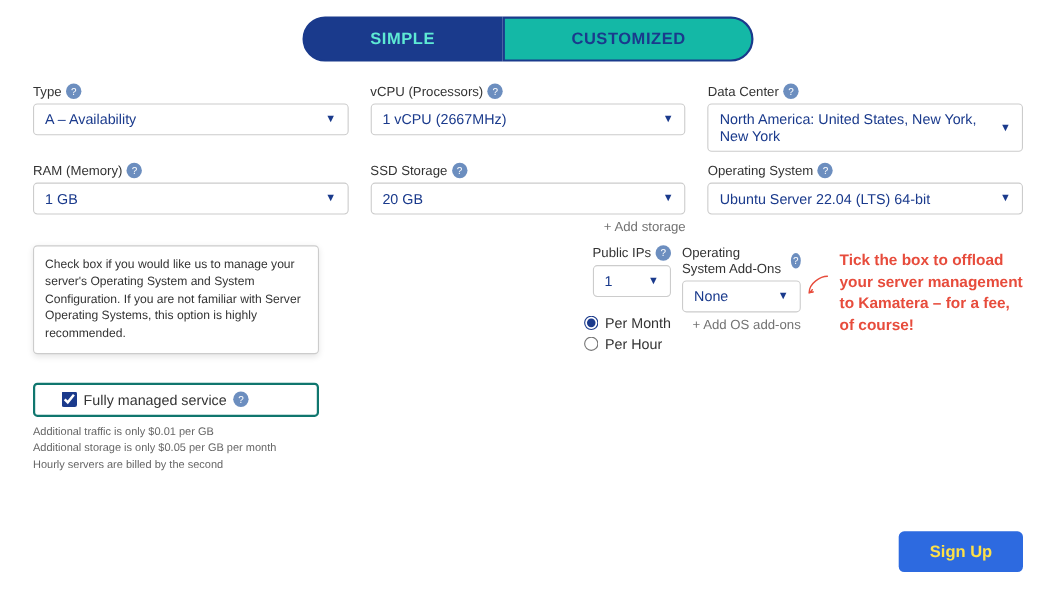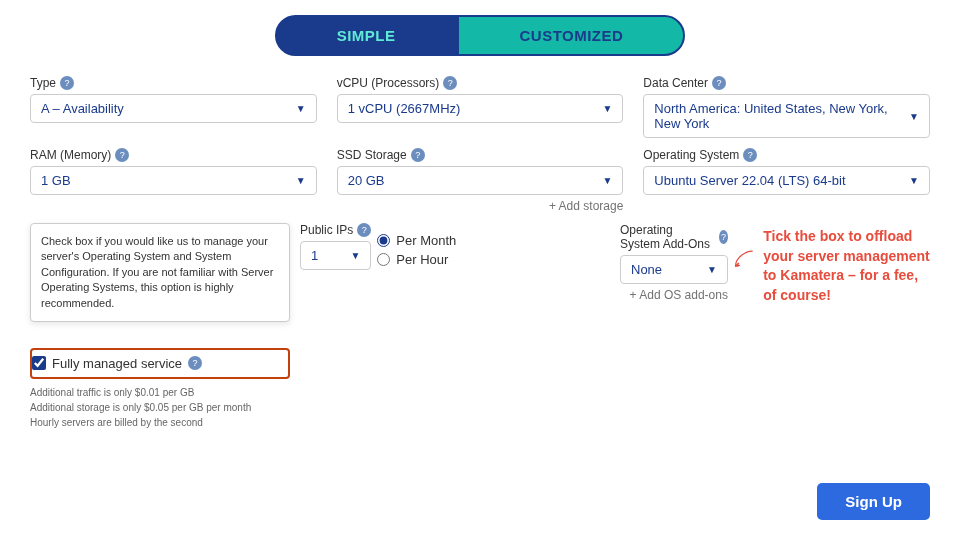--- a/index.html
+++ b/index.html
@@ -119,23 +119,23 @@
       color: #333;
       line-height: 1.4;
       margin-bottom: 8px;
       box-shadow: 0 2px 6px rgba(0,0,0,0.1);
     }
 
     .checkbox-row {
       display: flex;
       align-items: center;
       gap: 6px;
-      border: 2px solid #c2410c;
+      border: 2px solid #0f766e;
       border-radius: 4px;
-      padding: 6px 0;
+      padding: 6px 24px;
       background: #fff;
     }
     .checkbox-row input[type="checkbox"] {
       accent-color: #1a3a8c;
       width: 14px;
       height: 14px;
     }
     .checkbox-label {
       font-size: 13px;
       color: #333;
@@ -173,21 +173,21 @@
       line-height: 1.4;
       max-width: 220px;
     }
 
     
     .signup-btn {
       position: absolute;
       bottom: 20px;
       right: 30px;
       background: #2d6ae0;
-      color: #ffffff;
+      color: #fde047;
       border: none;
       border-radius: 5px;
       padding: 10px 28px;
       font-size: 15px;
       font-weight: bold;
       cursor: pointer;
     }
   </style>
 </head>
 <body>
@@ -284,21 +284,21 @@
         <span class="checkbox-label">Fully managed service</span>
         <span class="help-icon">?</span>
       </div>
       <div class="info-text">
         <div>Additional traffic is only $0.01 per GB</div>
         <div>Additional storage is only $0.05 per GB per month</div>
         <div>Hourly servers are billed by the second</div>
       </div>
     </div>
 
-    <div style="display:flex; flex-direction:row; gap:6px;">
+    <div style="display:flex; flex-direction:column; gap:6px;align-items:flex-end;">
       <div class="form-group">
         <div class="form-label">
           <span>Public IPs</span>
           <span class="help-icon">?</span>
         </div>
         <div class="select-wrapper">
           <span>1</span>
           <span class="chevron">▼</span>
         </div>
       </div>

